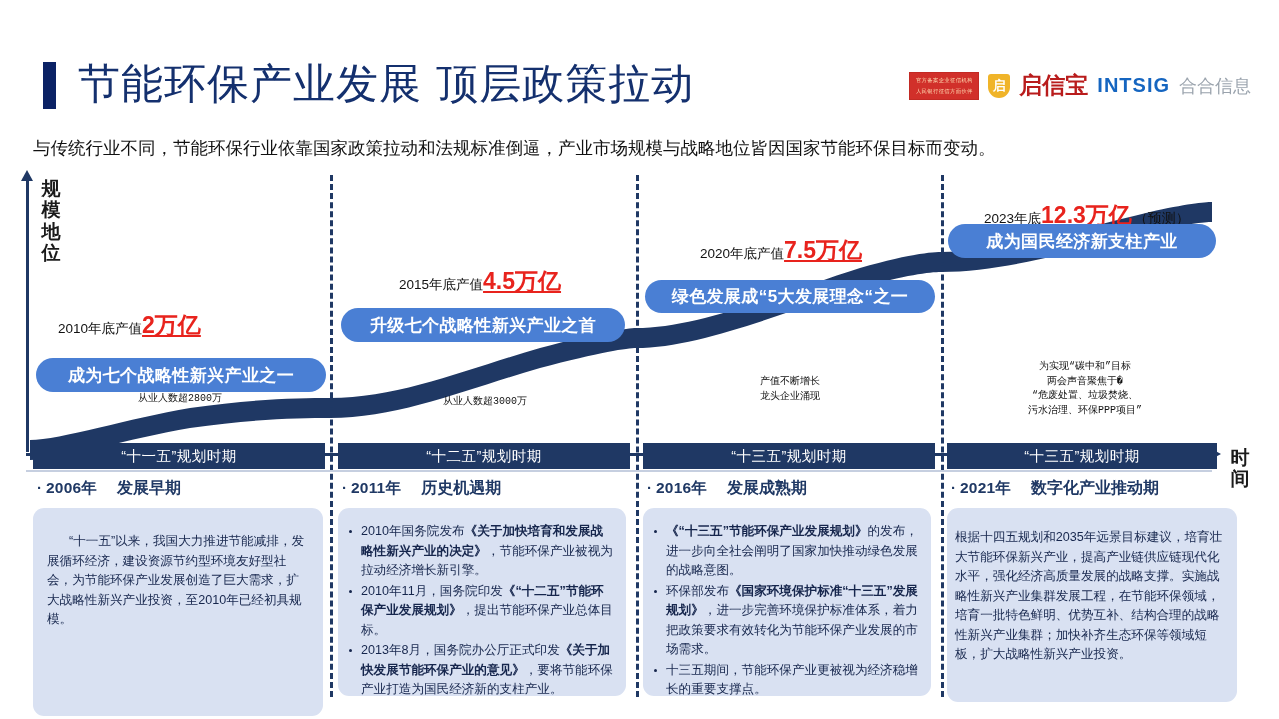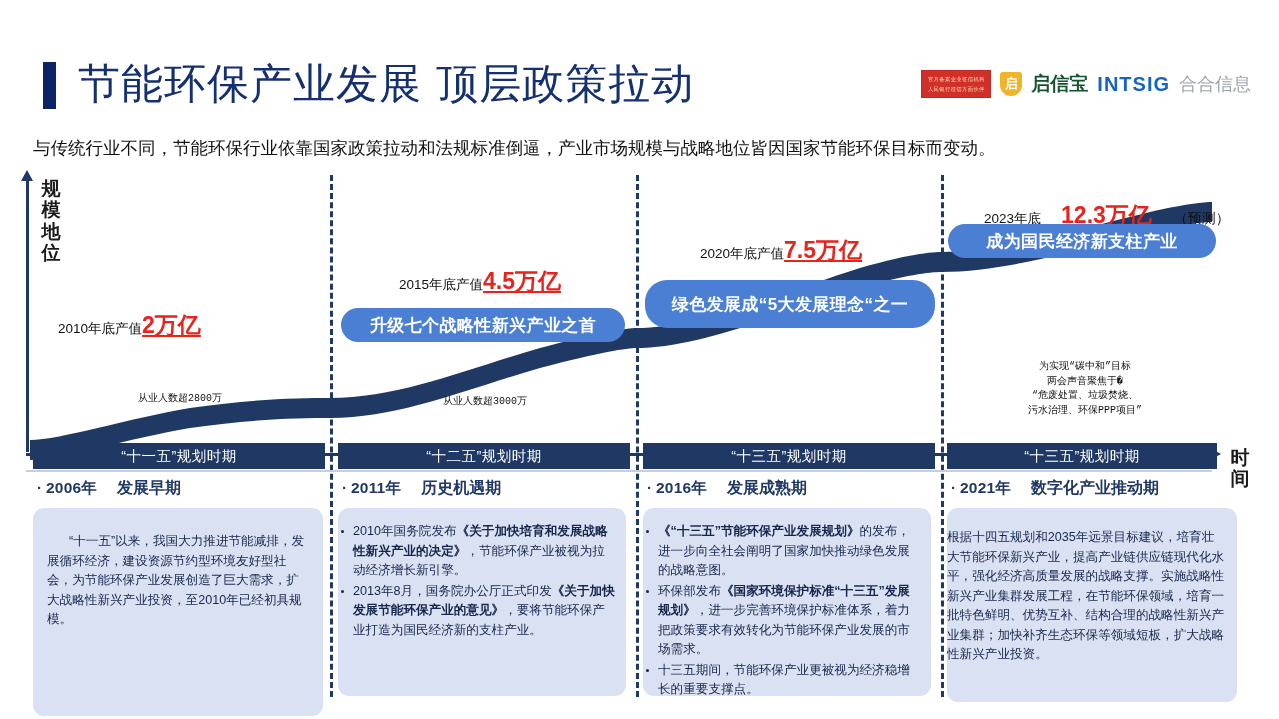--- a/index.html
+++ b/index.html
@@ -35,21 +35,21 @@
     display:flex;flex-direction:column;justify-content:center;align-items:center;
     color:#ffd9b0;font-size:5.4px;line-height:1.9;letter-spacing:.3px;
     border:1px solid #c22a24;
   }
   .qxb-mark{
     width:22px;height:24px;background:#f0b429;
     border-radius:3px 3px 11px 11px;
     display:flex;align-items:center;justify-content:center;
     color:#fff;font-size:13px;font-weight:bold;
   }
-  .qxb-text{font-size:19px;font-weight:bold;color:#14532d;letter-spacing:0px;}
+  .qxb-text{font-size:23px;font-weight:bold;color:#b91c1c;letter-spacing:0px;}
   .intsig-text{font-size:20px;font-weight:bold;color:#1565c0;letter-spacing:1px;}
   .hh-text{font-size:18px;color:#9aa3ad;letter-spacing:0px;}
 
   
   .subtitle{
     position:absolute;left:33px;top:136px;width:1220px;
     font-size:17.5px;color:#111;line-height:1.4;
     white-space:nowrap;
   }
 
@@ -131,21 +131,21 @@
   .card-head{
     display:flex;align-items:baseline;gap:4px;
     font-size:15.5px;font-weight:bold;color:#1f3864;
     margin-bottom:9px;padding-left:4px;white-space:nowrap;
   }
   .card-head .dot{font-size:15px;line-height:1;}
   .card-head .yr{letter-spacing:.2px;}
   .card-head .phase{margin-left:16px;font-size:16px;}
   .card-body{
     background:#d9e1f2;border-radius:11px;
-    padding:14px 11px 14px 0;
+    padding:14px 11px 14px 8px;
     font-size:12.6px;line-height:1.55;color:#16264d;
   }
   .card-body.plain{padding:24px 13px 24px 14px;}
   .card-body p{margin:0;text-indent:0;}
   .card-body .indent{text-indent:22px;}
   .bullets{margin:0;padding:0;list-style:none;}
   .bullets li{
     position:relative;padding-left:15px;margin-bottom:1px;
   }
   .bullets li:before{
@@ -216,41 +216,44 @@
 
   <div class="divider" style="left:330px;"></div>
   <div class="divider" style="left:636px;"></div>
   <div class="divider" style="left:941px;"></div>
 
   <div class="callout" style="left:58px;top:310px;">
     <span class="small">2010年底产值</span>
     <span class="big">2万亿</span>
     <span class="tail"></span>
   </div>
+  <div class="pill" style="left:36px;top:358px;width:290px;height:34px;">成为七个战略性新兴产业之一</div>
   <div class="subnote" style="left:60px;top:392px;width:240px;">从业人数超2800万</div>
   <div class="period-bar" style="left:33px;top:443px;width:292px;">“十一五”规划时期</div>
 
   <div class="callout" style="left:399px;top:266px;">
     <span class="small">2015年底产值</span>
     <span class="big">4.5万亿</span>
     <span class="tail"></span>
   </div>
   <div class="pill" style="left:341px;top:308px;width:284px;height:34px;">升级七个战略性新兴产业之首</div>
   <div class="subnote" style="left:365px;top:395px;width:240px;">从业人数超3000万</div>
   <div class="period-bar" style="left:338px;top:443px;width:292px;">“十二五”规划时期</div>
 
   <div class="callout" style="left:700px;top:235px;">
     <span class="small">2020年底产值</span>
     <span class="big">7.5万亿</span>
     <span class="tail"></span>
   </div>
-  <div class="pill" style="left:645px;top:280px;width:290px;height:48px;">绿色发展成“5大发展理念“之一</div>
+  <div class="pill" style="left:645px;top:280px;width:290px;height:33px;">绿色发展成“5大发展理念“之一</div>
+  <div class="subnote" style="left:665px;top:375px;width:250px;">产值不断增长
+龙头企业涌现</div>
   <div class="period-bar" style="left:643px;top:443px;width:292px;">“十三五”规划时期</div>
 
-  <div class="callout" style="left:984px;top:200px;gap:20px;">
+  <div class="callout" style="left:984px;top:200px;">
     <span class="small">2023年底</span>
     <span class="big">12.3万亿</span>
     <span class="tail">（预测）</span>
   </div>
   <div class="pill" style="left:948px;top:224px;width:268px;height:34px;">成为国民经济新支柱产业</div>
   <div class="subnote" style="left:955px;top:360px;width:260px;">为实现“碳中和”目标
 两会声音聚焦于�
 “危废处置、垃圾焚烧、
 污水治理、环保PPP项目”</div>
   <div class="period-bar" style="left:947px;top:443px;width:270px;">“十三五”规划时期</div>
@@ -272,20 +275,21 @@
 
     <div class="card" style="left:338px;width:288px;">
       <div class="card-head">
         <span class="dot">·</span>
         <span class="yr">2011年</span>
         <span class="phase">历史机遇期</span>
       </div>
       <div class="card-body" style="height:160px;">
         <ul class="bullets">
           <li><span>2010年国务院发布</span><span class="b">《关于加快培育和发展战略性新兴产业的决定》</span><span>，节能环保产业被视为拉动经济增长新引擎。</span></li>
+          <li><span>2010年11月，国务院印发</span><span class="b">《“十二五”节能环保产业发展规划》</span><span>，提出节能环保产业总体目标。</span></li>
           <li><span>2013年8月，国务院办公厅正式印发</span><span class="b">《关于加快发展节能环保产业的意见》</span><span>，要将节能环保产业打造为国民经济新的支柱产业。</span></li>
         </ul>
       </div>
     </div>
 
     <div class="card" style="left:643px;width:288px;">
       <div class="card-head">
         <span class="dot">·</span>
         <span class="yr">2016年</span>
         <span class="phase">发展成熟期</span>

